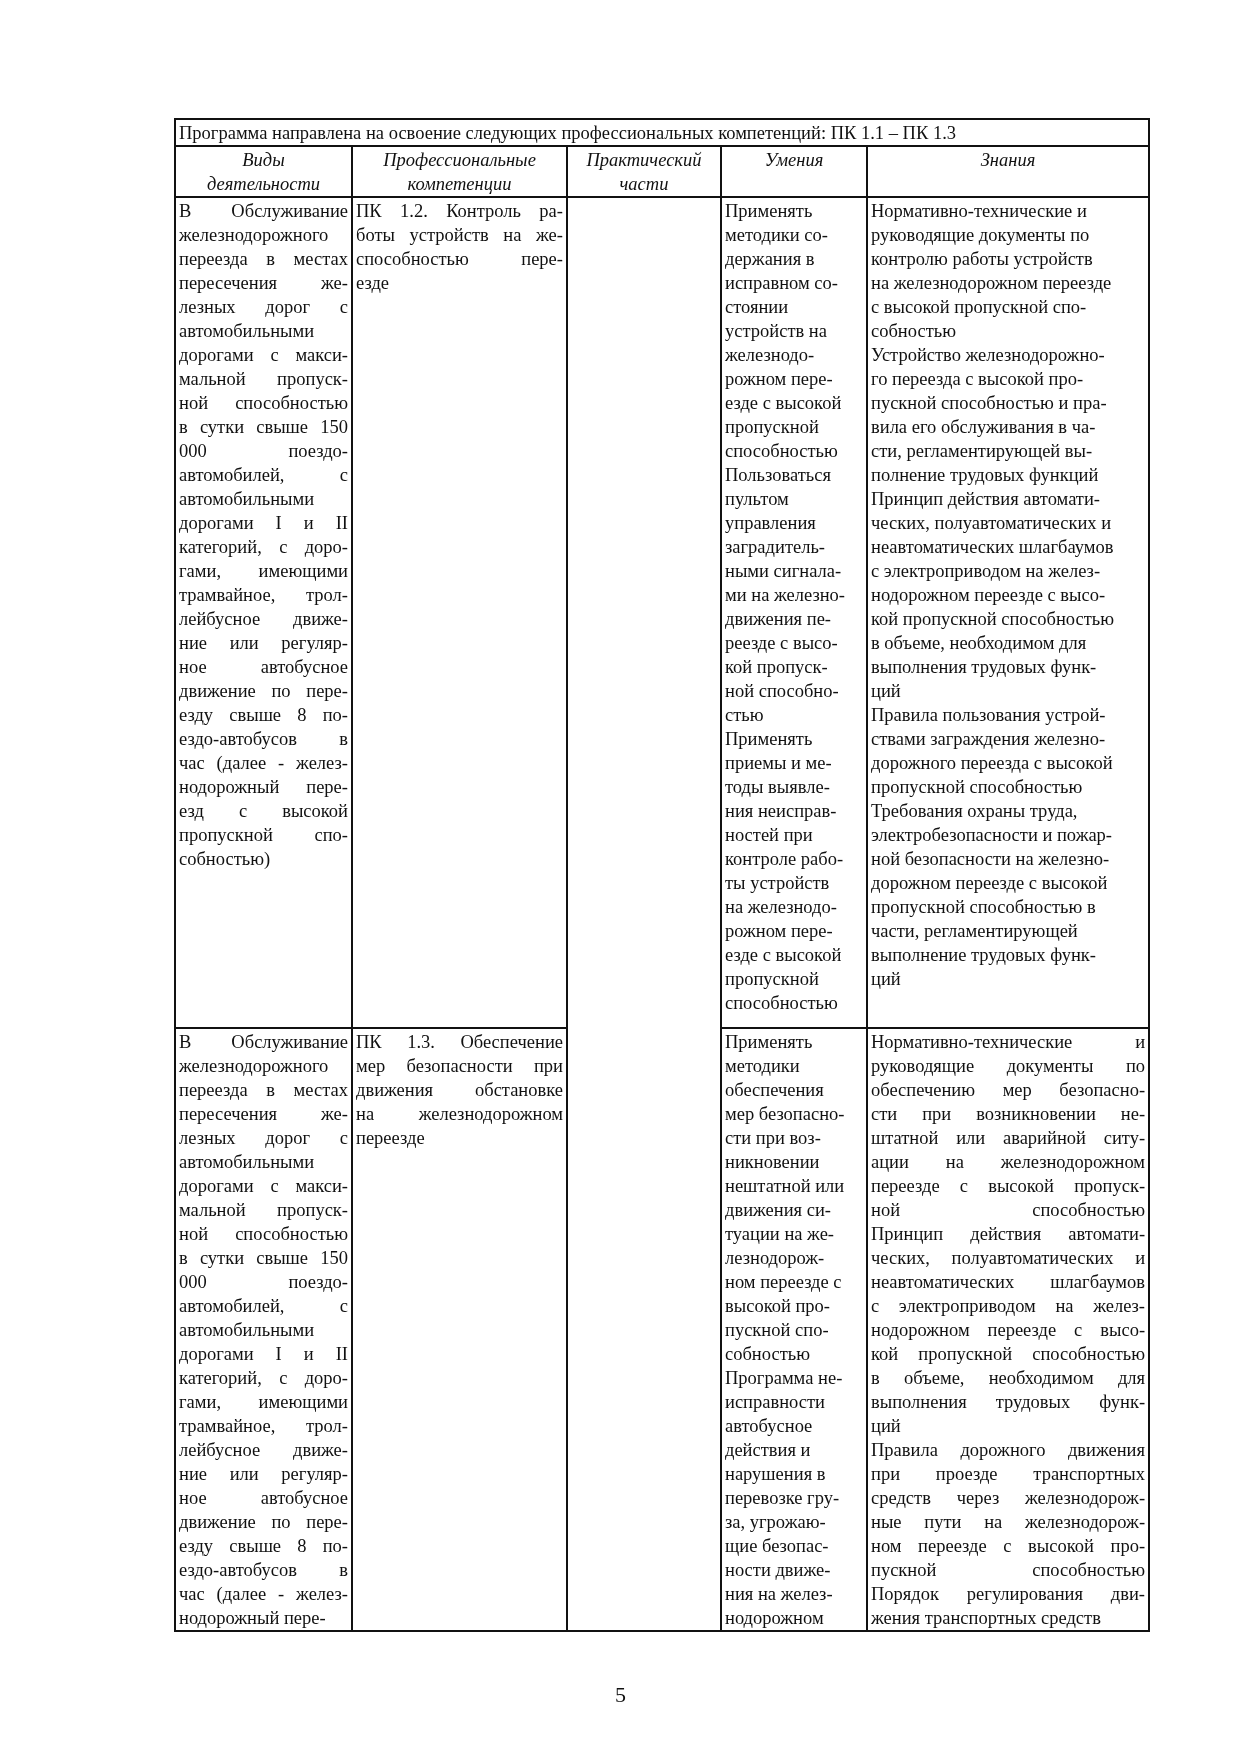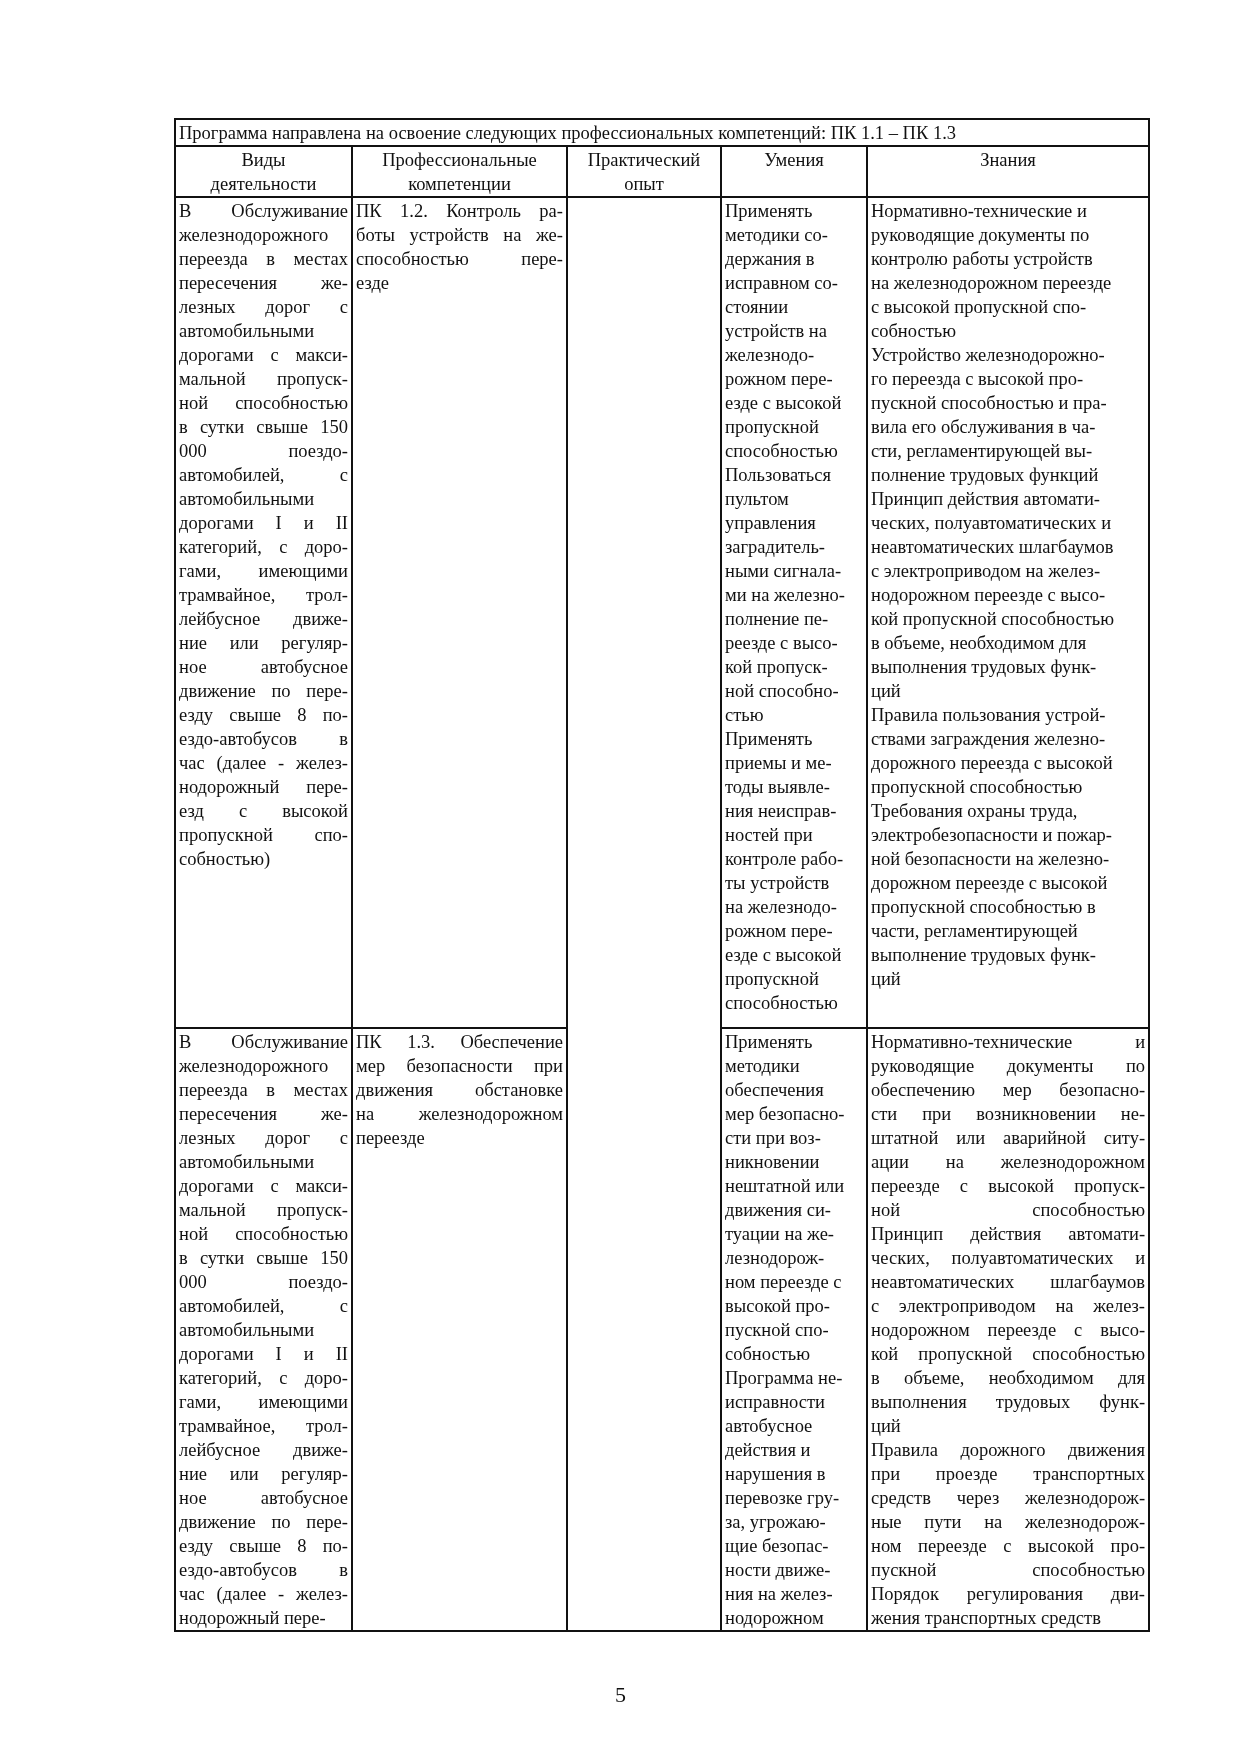--- a/index.html
+++ b/index.html
@@ -4,21 +4,21 @@
 <style>
   html, body { margin: 0; padding: 0; background: #ffffff; }
   body { width: 1241px; height: 1754px; position: relative; overflow: hidden;
          font-family: "Liberation Serif", "DejaVu Serif", serif; color: #111; }
   .page { position: absolute; left: 0; top: 0; width: 1241px; height: 1712px; }
   table.main { position: absolute; left: 174px; top: 118px; width: 974px;
                border-collapse: collapse; table-layout: fixed; font-size: 18.5px; line-height: 24px; }
   table.main td { border: 2px solid #111; vertical-align: top; padding: 1px 3px 0 3px; }
   td.banner { text-align: left; padding: 3px 4px 1px 4px; line-height: 24px; }
   td.hdr { text-align: center; vertical-align: middle; line-height: 24px; padding: 1px 2px; }
-  .line { display: block; white-space: nowrap; }
+  .line { display: block; white-space: nowrap; font-style: italic; }
   .jline { display: block; text-align: justify; text-align-last: justify; white-space: normal; }
   .jlast { display: block; text-align: left; }
   td.mid { vertical-align: middle; }
   .row1 td { height: 828px; }
   .row2 td { height: 584px; }
   .page-number { position: absolute; top: 1682px; left: 0; width: 1241px; text-align: center; font-size: 22px; }
 </style>
 </head>
 <body>
 
@@ -39,21 +39,21 @@
       <td class="hdr">
         <span class="line">Виды</span>
         <span class="line">деятельности</span>
       </td>
       <td class="hdr">
         <span class="line">Профессиональные</span>
         <span class="line">компетенции</span>
       </td>
       <td class="hdr">
         <span class="line">Практический</span>
-        <span class="line">опыт</span>
+        <span class="line">части</span>
       </td>
       <td class="hdr">
         <span class="line">Умения</span>
       </td>
       <td class="hdr">
         <span class="line">Знания</span>
       </td>
     </tr>
     <tr class="row1">
       <td>
@@ -104,21 +104,21 @@
             <span class="jlast">рожном пере-</span>
             <span class="jlast">езде с высокой</span>
             <span class="jlast">пропускной</span>
             <span class="jlast">способностью</span>
             <span class="jlast">Пользоваться</span>
             <span class="jlast">пультом</span>
             <span class="jlast">управления</span>
             <span class="jlast">заградитель-</span>
             <span class="jlast">ными сигнала-</span>
             <span class="jlast">ми на железно-</span>
-            <span class="jlast">полнение пе-</span>
+            <span class="jlast">движения пе-</span>
             <span class="jlast">реезде с высо-</span>
             <span class="jlast">кой пропуск-</span>
             <span class="jlast">ной способно-</span>
             <span class="jlast">стью</span>
             <span class="jlast">Применять</span>
             <span class="jlast">приемы и ме-</span>
             <span class="jlast">тоды выявле-</span>
             <span class="jlast">ния неисправ-</span>
             <span class="jlast">ностей при</span>
             <span class="jlast">контроле рабо-</span>

